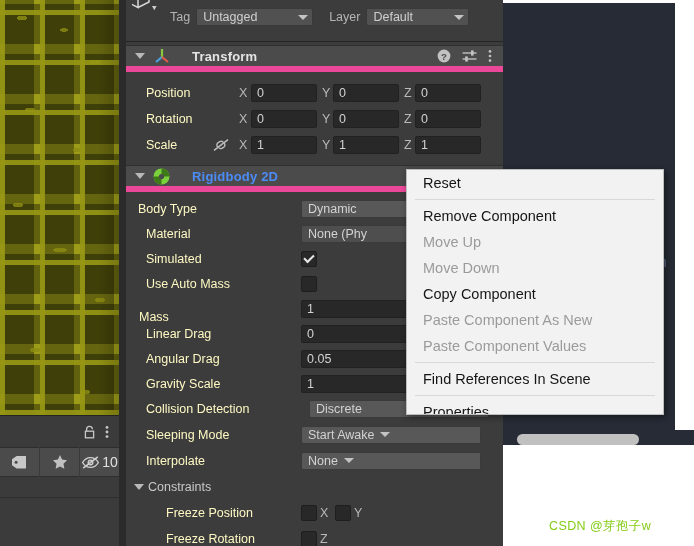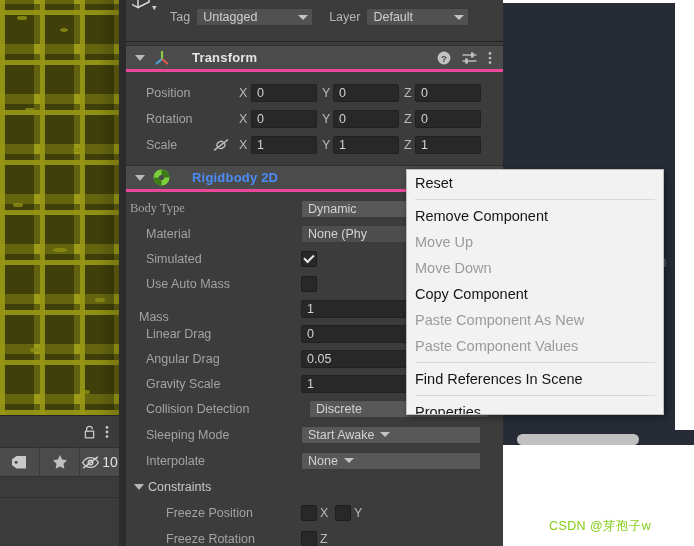--- a/index.html
+++ b/index.html
@@ -92,38 +92,38 @@
   }
   .dd .cap{flex:1;white-space:nowrap;overflow:hidden;}
   .arrow-dn{
     width:0;height:0;border-left:5px solid transparent;border-right:5px solid transparent;
     border-top:5px solid #c3c3c3;margin-left:6px;
   }
 
   
   .comp-header{
     position:absolute;left:0;width:377px;height:27px;
-    background:#4b4b4b;border-top:1px solid #303030;border-bottom:3px solid #ec4899;
+    background:#4b4b4b;border-top:1px solid #303030;border-bottom:6px solid #ec4899;
     display:flex;align-items:center;box-sizing:border-box;
   }
   .foldout{
     width:16px;height:27px;display:flex;align-items:center;justify-content:center;margin-left:6px;
   }
   .tri{
     width:0;height:0;border-left:5px solid transparent;border-right:5px solid transparent;
     border-top:6px solid #b9b9b9;
   }
   .comp-title{font-size:13px;font-weight:bold;margin-left:22px;letter-spacing:.2px;}
   .comp-title.white{color:#e4e4e4;}
   .comp-title.blue{color:#4b8cf7;}
   .hdr-icons{margin-left:auto;display:flex;align-items:center;gap:11px;padding-right:11px;}
 
   
   .row{position:absolute;left:0;width:377px;height:25px;display:flex;align-items:center;}
-  .row-label{color:#a3a3a3;font-size:12.5px;}
+  .row-label{color:#fef9c3;font-size:12.5px;}
   .fld{
     background:#282828;border:1px solid #212121;border-radius:2px;
     color:#d2d2d2;font-size:12.5px;height:18px;line-height:17px;padding:0 5px;
     box-sizing:border-box;
   }
   .axis{color:#b9b9b9;font-size:12.5px;}
   .pop{
     background:#585858;border:1px solid #3a3a3a;border-radius:2px;color:#d2d2d2;
     font-size:12.5px;height:18px;display:flex;align-items:center;padding:0 4px 0 6px;
     box-sizing:border-box;
@@ -166,21 +166,21 @@
   }
 
   
   #ctx-menu{
     position:absolute;left:406px;top:169px;width:258px;height:246px;
     background:#f2f2f2;border:1px solid #bdbdbd;
     box-shadow:2px 2px 7px rgba(0,0,0,.45);
     box-sizing:border-box;overflow:hidden;
   }
   .ctx-item{
-    height:26px;display:flex;align-items:center;padding-left:8px;
+    height:26px;display:flex;align-items:center;padding-left:16px;
     font-size:14.5px;color:#151515;box-sizing:border-box;white-space:nowrap;
   }
   .ctx-item.dim{color:#9b9b9b;}
   .ctx-sep{height:1px;background:#d9d9d9;margin:3px 8px;}
 
   
   #watermark{
     position:absolute;left:549px;top:518px;color:#84cc16;font-size:12.5px;
     letter-spacing:.4px;
   }
@@ -365,21 +365,21 @@
           <circle cx="9.5" cy="9.5" r="8" fill="#7bd13c"></circle>
           <path d="M9.5 1.5a8 8 0 0 1 8 8h-8Z" fill="#3f7a18"></path>
           <path d="M9.5 9.5h-8a8 8 0 0 0 8 8Z" fill="#3f7a18"></path>
           <circle cx="9.5" cy="9.5" r="2.6" fill="#4b4b4b"></circle>
         </svg>
       </span>
       <span class="comp-title blue" style="margin-left:44px;">Rigidbody 2D</span>
     </div>
 
     <div class="row" style="top:196px;">
-      <span class="row-label" style="position:absolute;left:4px;font-family:Liberation Serif, serif;">Body Type</span>
+      <span class="row-label" style="position:absolute;left:12px;">Body Type</span>
       <span class="pop" style="position:absolute;left:175px;width:124px;">Dynamic</span>
     </div>
 
     <div class="row" style="top:221px;">
       <span class="row-label" style="position:absolute;left:20px;">Material</span>
       <span class="pop" style="position:absolute;left:175px;width:124px;background:#4e4e4e;">None (Phy</span>
     </div>
 
     <div class="row" style="top:246px;">
       <span class="row-label" style="position:absolute;left:20px;">Simulated</span>

